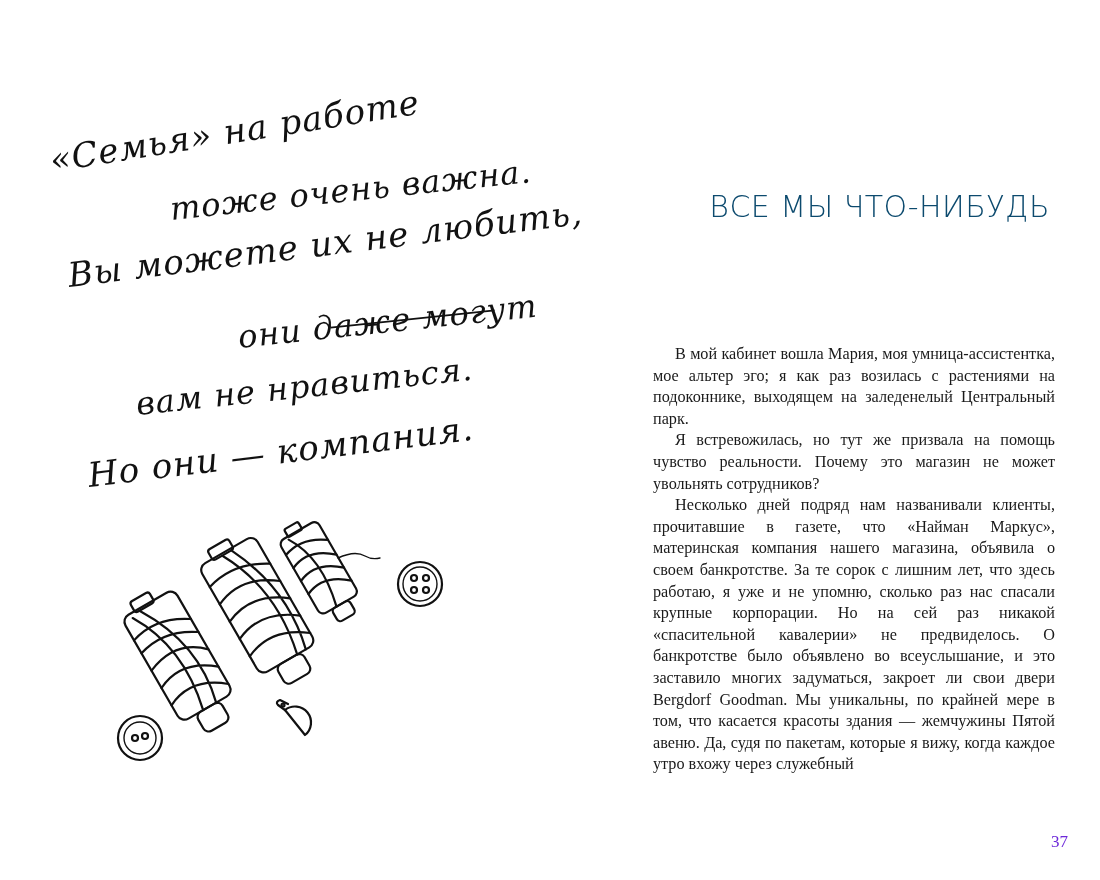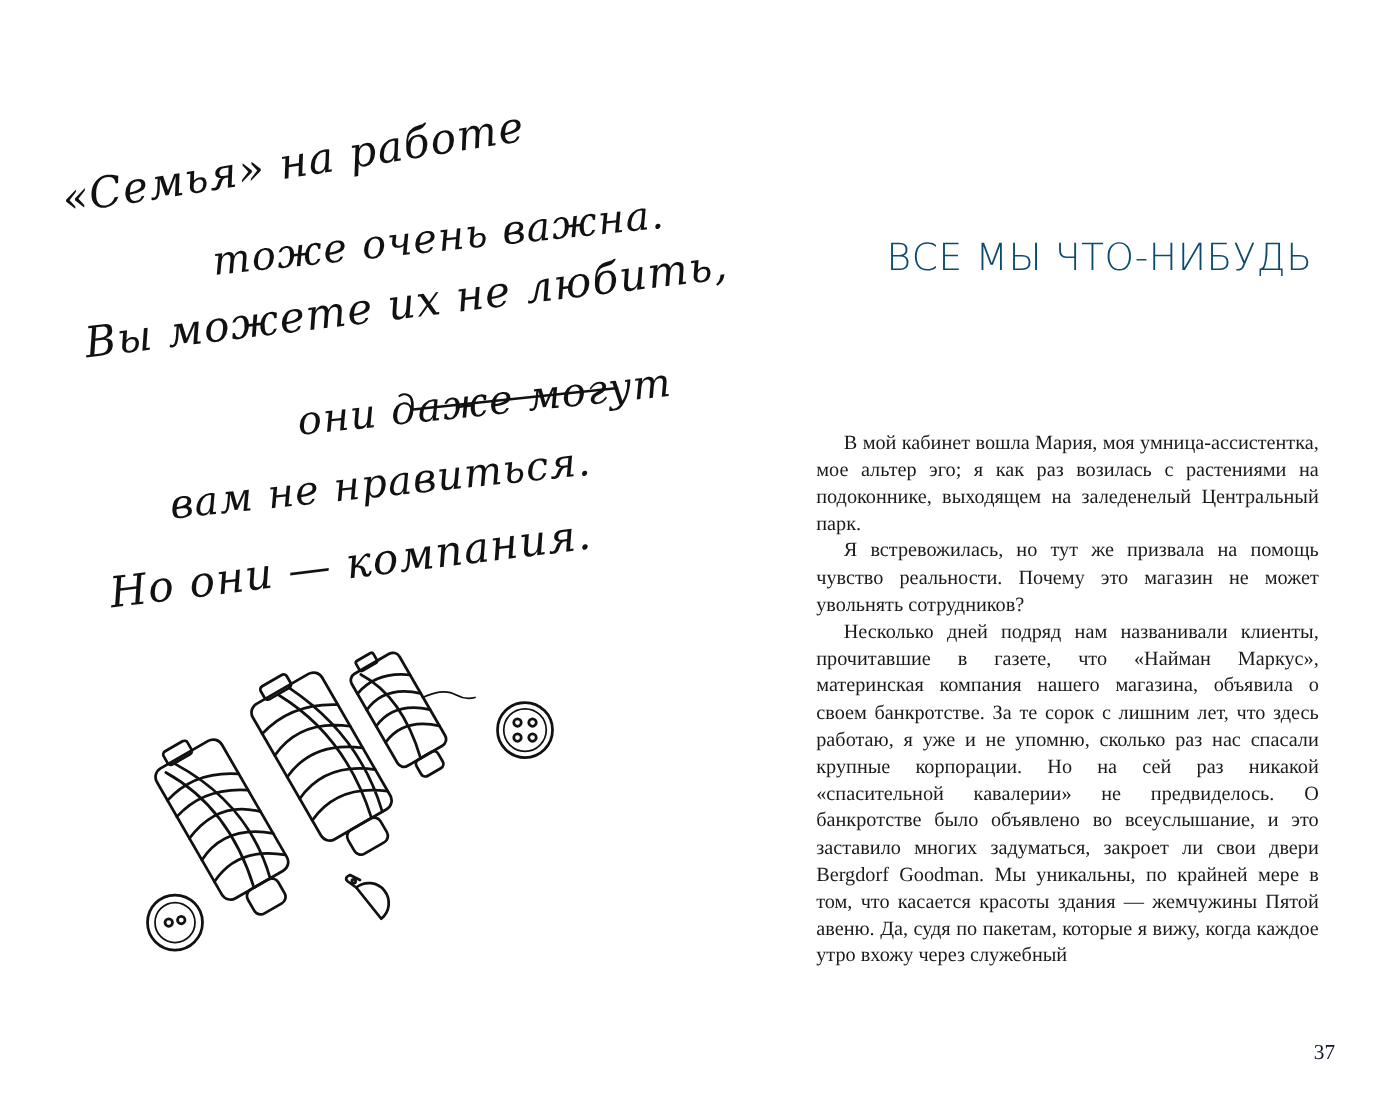--- a/index.html
+++ b/index.html
@@ -20,21 +20,21 @@
 
   .illustration { position: absolute; left: 100px; top: 520px; width: 380px; height: 270px; }
 
   
   .chapter-title { position: absolute; right: 50px; top: 188px; text-align: right; font-family: "DejaVu Sans", sans-serif; font-weight: 300; font-size: 30px; line-height: 38px; letter-spacing: 0.5px; color: #0c4a6e; }
   .chapter-title div { white-space: nowrap; }
 
   .body-text { position: absolute; left: 61px; top: 344px; width: 402px; font-family: "Liberation Serif", serif; font-size: 16.2px; line-height: 21.6px; text-align: justify; color: #1a1a1a; margin-left: 42px; }
   .body-text p { margin: 0; text-indent: 22px; }
 
-  .page-number { position: absolute; right: 32px; top: 832px; font-family: "Liberation Serif", serif; font-size: 17px; color: #0f172a; }
+  .page-number { position: absolute; right: 32px; top: 832px; font-family: "Liberation Serif", serif; font-size: 17px; color: #6d28d9; }
 </style>
 </head>
 <body>
 
 <div class="spread">
 
   <div class="left-page">
     <div class="hw hw-1">«Семья» на работе</div>
     <div class="hw hw-2">тоже очень важна.</div>
     <div class="hw hw-3">Вы можете их не любить,</div>

